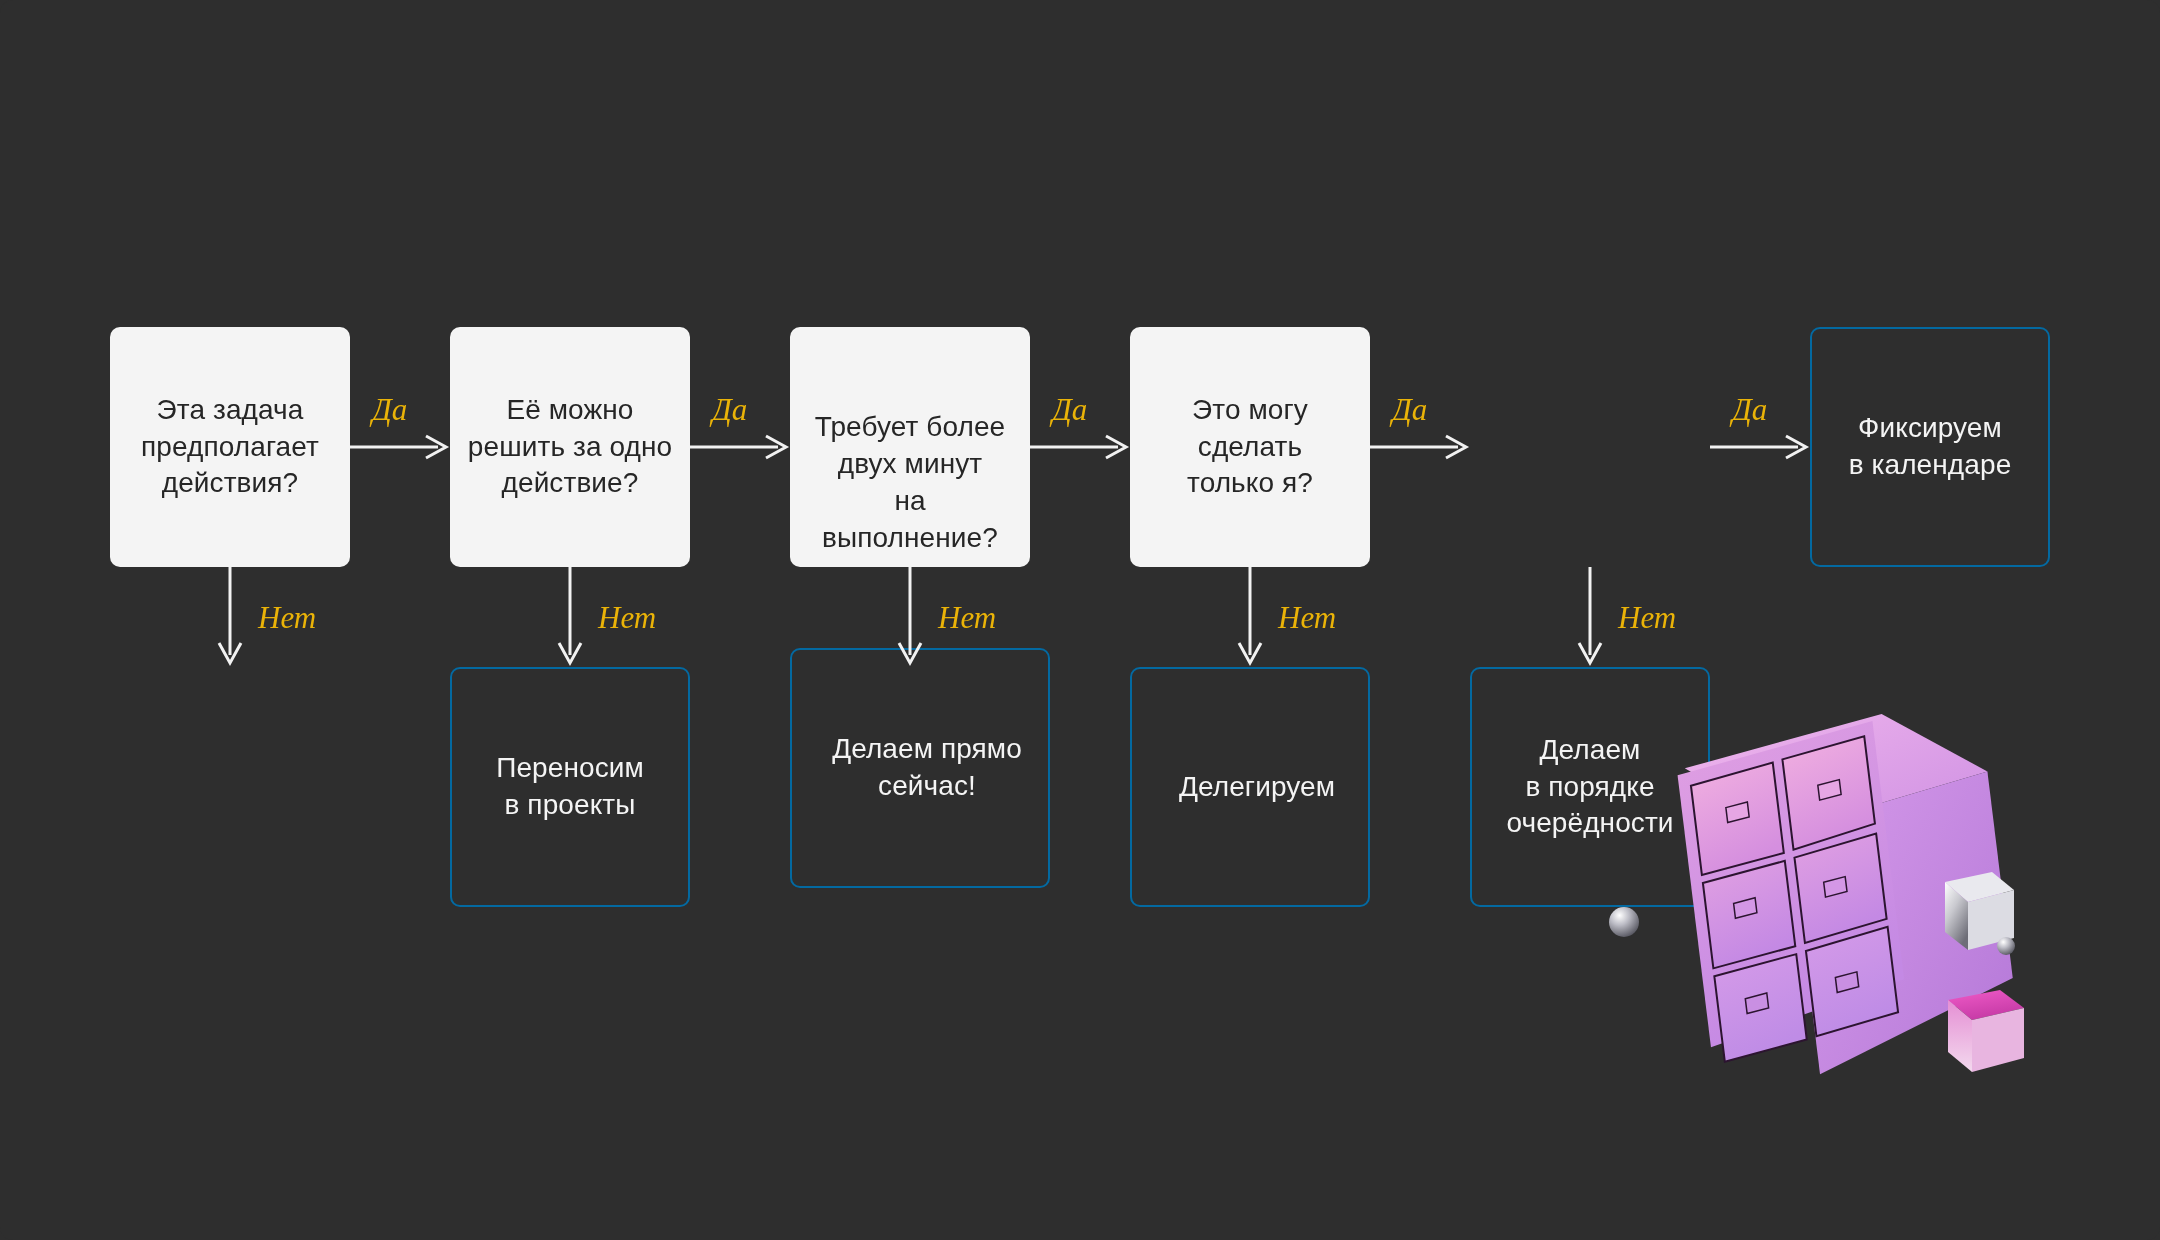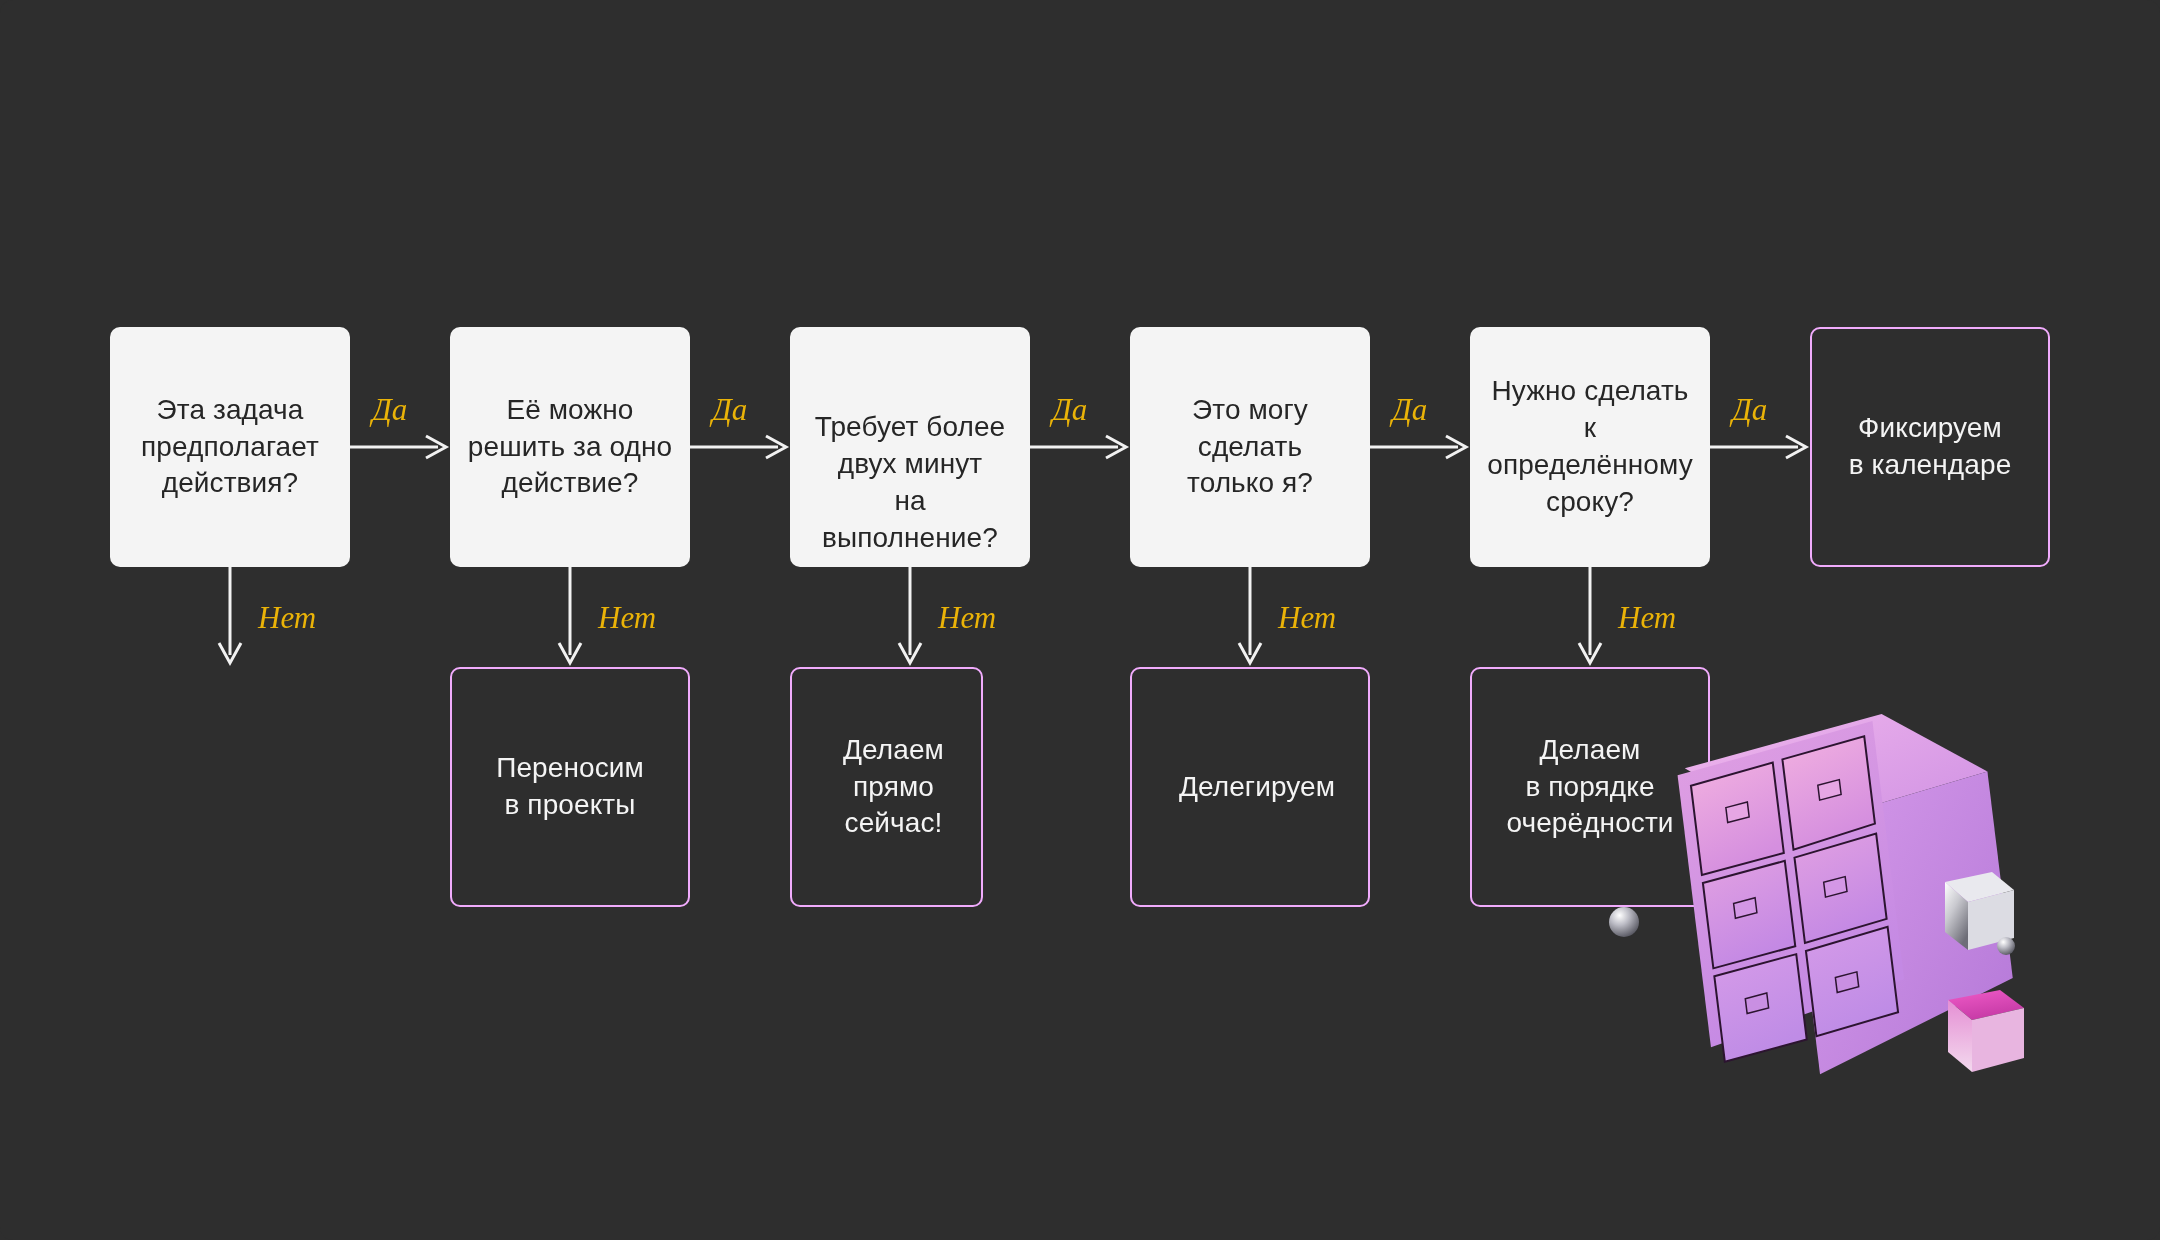--- a/index.html
+++ b/index.html
@@ -20,21 +20,21 @@
     padding:10px 14px;
   }
   .node .node-text {
     font-size:28px;
     line-height:1.32;
     letter-spacing:.1px;
     white-space:pre-line;
   }
   .node.light { background:#f4f4f4; }
   .node.light .node-text { color:#262626; }
-  .node.dark { background:#2e2e2e; border:2px solid #f0abfc;align-items:center; }
+  .node.dark { background:#2e2e2e; border:2px solid #0369a1;align-items:center; }
   .node.dark .node-text { color:#f4f4f4; }
 
   
   .arrow { position:absolute; }
   .arrow svg { display:block; overflow:visible; }
   .arrow-label {
     position:absolute;
     font-family:"Liberation Serif", serif;
     font-style:italic;
     font-size:31px;
@@ -66,38 +66,33 @@
     <div class="node-text">Требует более
 двух минут
 на выполнение?</div>
   </div>
 
   <div class="node light" style="left:1130px; top:327px; width:240px; height:240px;">
     <div class="node-text">Это могу сделать
 только я?</div>
   </div>
 
-  <div class="node light" style="left:1470px; top:327px; width:240px; height:240px;">
-    <div class="node-text">Нужно сделать
-к определённому
-сроку?</div>
-  </div>
 
   <div class="node dark" style="left:1810px; top:327px; width:240px; height:240px;">
     <div class="node-text">Фиксируем
 в календаре</div>
   </div>
 
 
   <div class="node dark" style="left:450px; top:667px; width:240px; height:240px;">
     <div class="node-text">Переносим
 в проекты</div>
   </div>
 
-  <div class="node dark" style="left:790px; top:667px; width:193px; height:240px;padding-left:28px;">
+  <div class="node dark" style="left:790px; top:648px; width:260px; height:240px;padding-left:28px;">
     <div class="node-text">Делаем прямо
 сейчас!</div>
   </div>
 
   <div class="node dark" style="left:1130px; top:667px; width:240px; height:240px;padding-left:28px;">
     <div class="node-text">Делегируем</div>
   </div>
 
   <div class="node dark" style="left:1470px; top:667px; width:240px; height:240px;">
     <div class="node-text">Делаем

